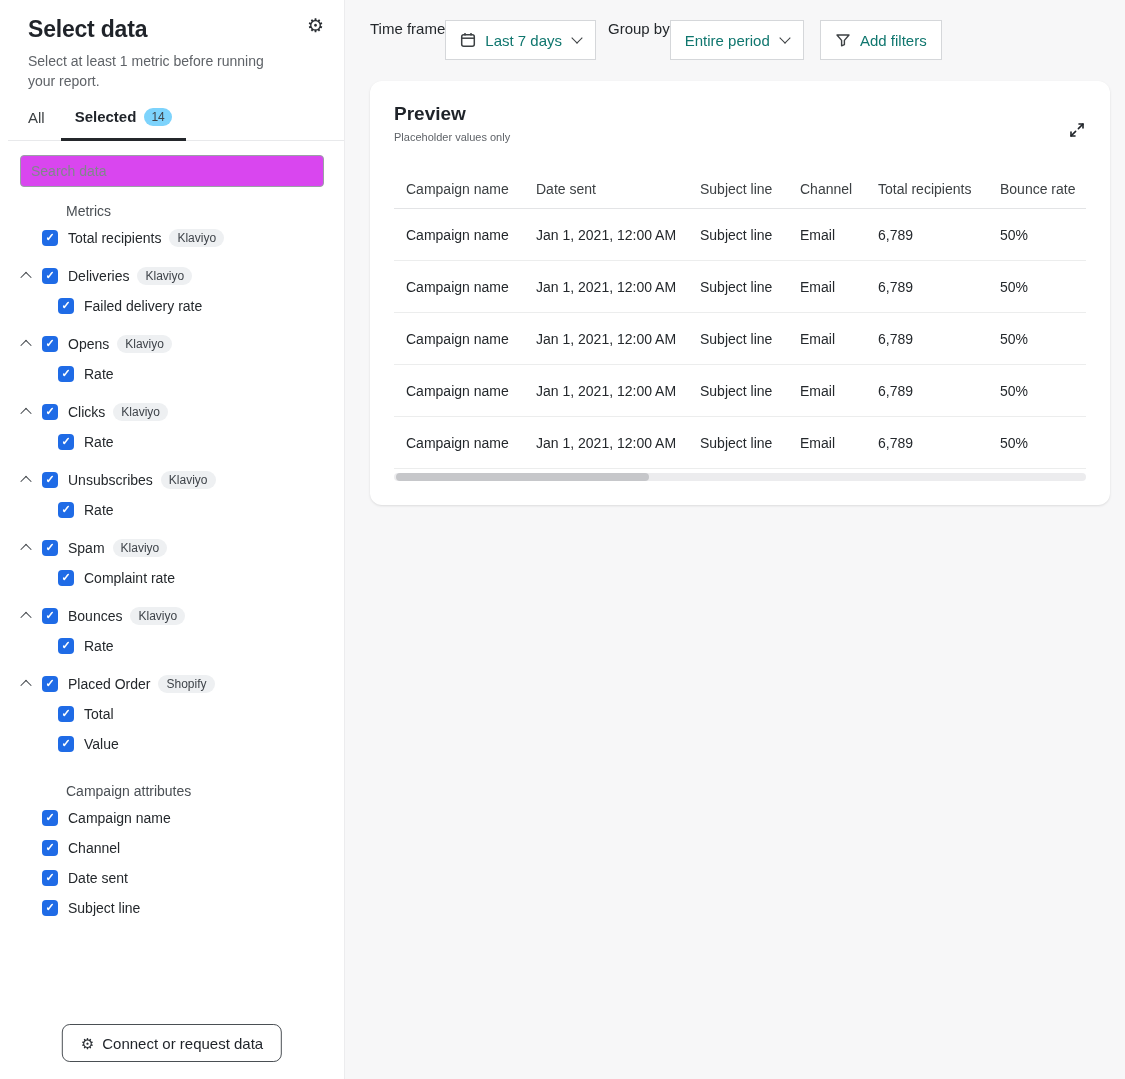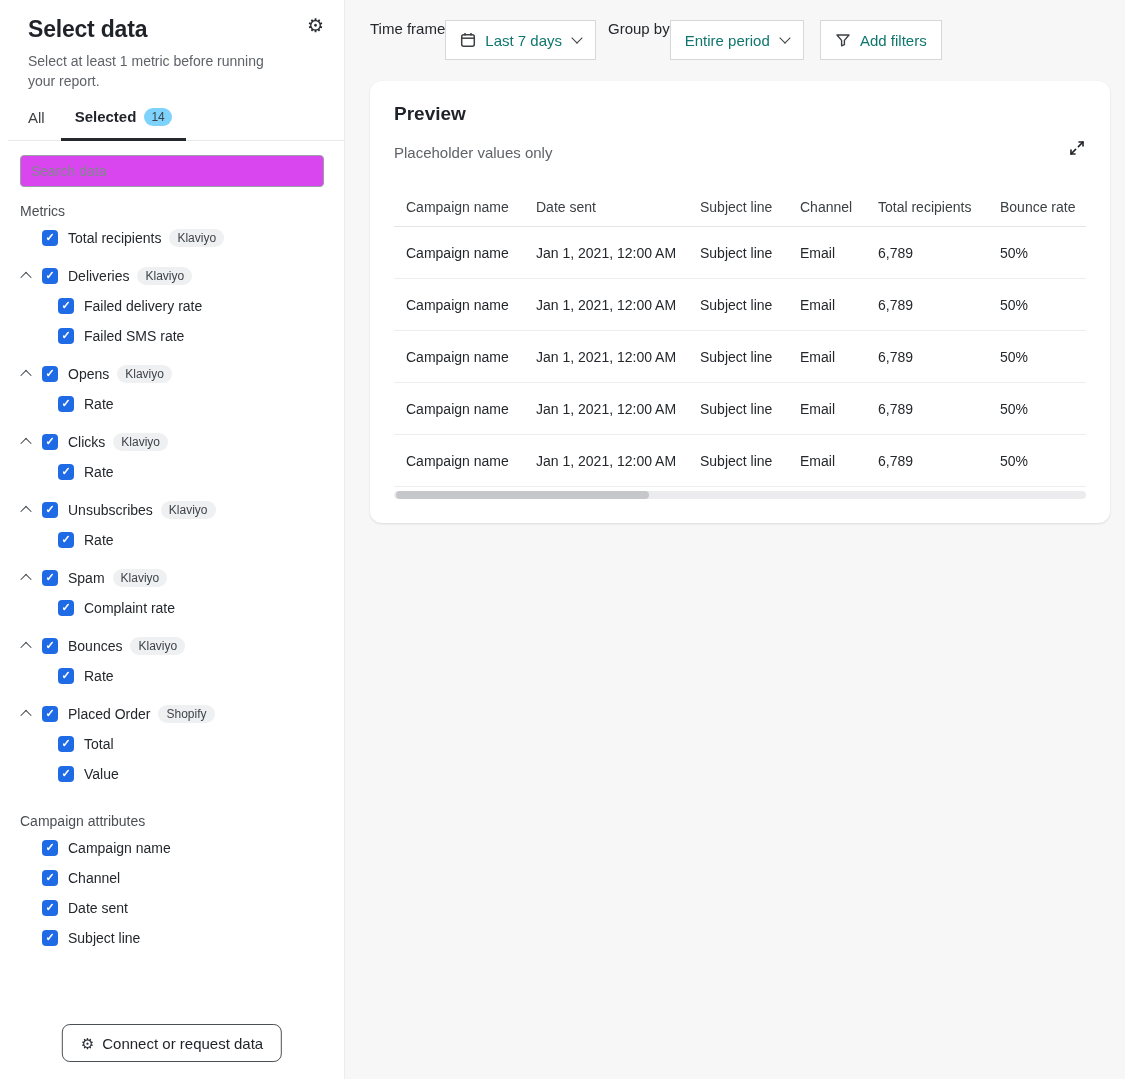--- a/index.html
+++ b/index.html
@@ -34,21 +34,21 @@
                padding: 2px 7px; border-radius: 9px; }
 
   .search-wrap { padding: 14px 20px 0 20px; }
   .search {
     width: 100%; height: 32px; border: 1px solid #9aa0a6; border-radius: 4px;
     font-size: 14px; padding: 0 10px; color: #202327; font-family: "Liberation Sans", sans-serif;
     outline: none; background: #d946ef;
   }
   .search::placeholder { color: #80868b; }
 
-  .section-label { padding: 0 20px; margin-top: 16px; font-size: 14px; color: #4a4f54; }
+  .section-label { padding: 0 20px; margin-top: 16px; font-size: 14px; color: #4a4f54; margin-left: 46px; }
   .section-label.attrs { margin-top: 24px; }
 
   .metrics-list { margin-top: 4px; }
   .metric-row { display: flex; align-items: center; height: 30px; padding-left: 20px; font-size: 14px; color: #24282c; }
   .metric-row.group-gap { margin-top: 8px; }
   .chevron-slot { width: 22px; flex: none; display: flex; align-items: center; }
   .chevron-slot.child-indent { width: 38px; }
   .chevron::before {
     content: ""; display: block; width: 7px; height: 7px;
     border-left: 1.8px solid #3f4449; border-top: 1.8px solid #3f4449;
@@ -86,21 +86,21 @@
     transform: rotate(45deg); margin-top: -4px; margin-left: 2px;
   }
 
   .preview-card {
     margin-top: 21px; width: 740px; background: #fff; border-radius: 12px;
     box-shadow: 0 1px 3px rgba(0,0,0,0.08), 0 1px 2px rgba(0,0,0,0.04);
     padding: 22px 24px 24px 24px;
   }
   .preview-head { display: flex; justify-content: space-between; align-items: flex-end; gap: 35px; }
   .preview-title { font-size: 19px; font-weight: bold; color: #1f2329; }
-  .preview-sub { margin-top: 19px; font-size: 15px; color: #5f6368; }
+  .preview-sub { margin-top: 6px; font-size: 11px; color: #5f6368; }
   .expand { cursor: pointer; margin-top: 6px; }
 
   .table { margin-top: 26px; }
   .tr { display: grid; grid-template-columns: 130px 164px 100px 78px 122px auto; padding-left: 12px; align-items: center; }
   .thead { height: 40px; border-bottom: 1px solid #e3e4e6; }
   .th { font-size: 14px; color: #3c4043; }
   .trow { height: 52px; border-bottom: 1px solid #eceded; }
   .td { font-size: 14px; color: #24282c; }
 
   .scrollbar { margin-top: 4px; height: 8px; background: #ececee; border-radius: 4px; position: relative; }
@@ -142,25 +142,20 @@
       <div class="metric-row group-gap">
         <span class="chevron-slot chevron"></span>
         <span class="checkbox checked"></span>
         <span class="row-label">Deliveries</span>
         <span class="pill">Klaviyo</span>
       </div>
       <div class="metric-row">
         <span class="chevron-slot child-indent"></span>
         <span class="checkbox checked"></span>
         <span class="row-label">Failed delivery rate</span>
-      </div>
-      <div class="metric-row">
-        <span class="chevron-slot child-indent"></span>
-        <span class="checkbox checked"></span>
-        <span class="row-label">Failed SMS rate</span>
       </div>
       <div class="metric-row group-gap">
         <span class="chevron-slot chevron"></span>
         <span class="checkbox checked"></span>
         <span class="row-label">Opens</span>
         <span class="pill">Klaviyo</span>
       </div>
       <div class="metric-row">
         <span class="chevron-slot child-indent"></span>
         <span class="checkbox checked"></span>

